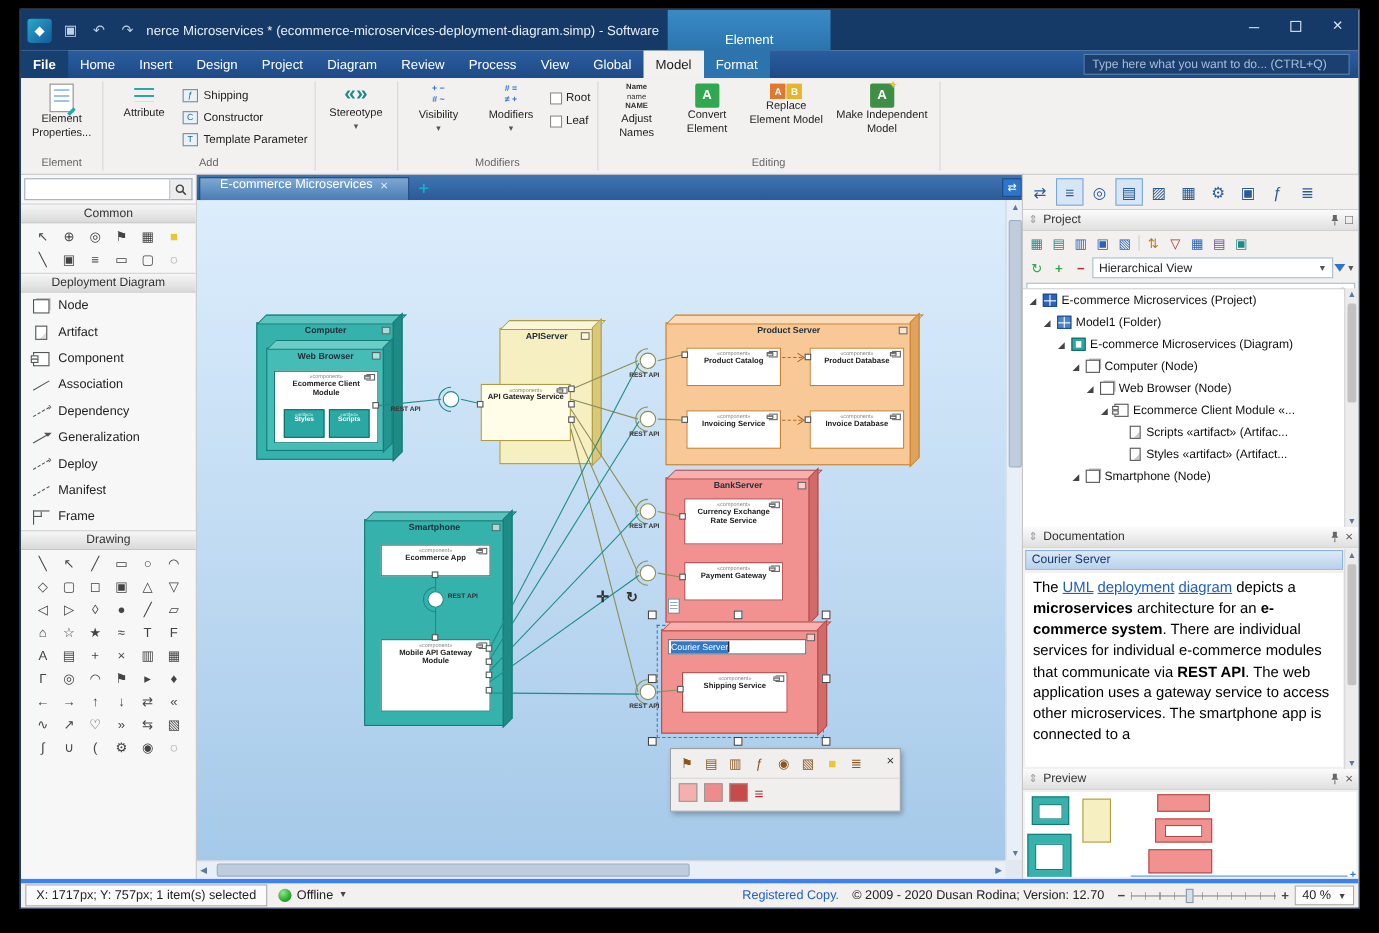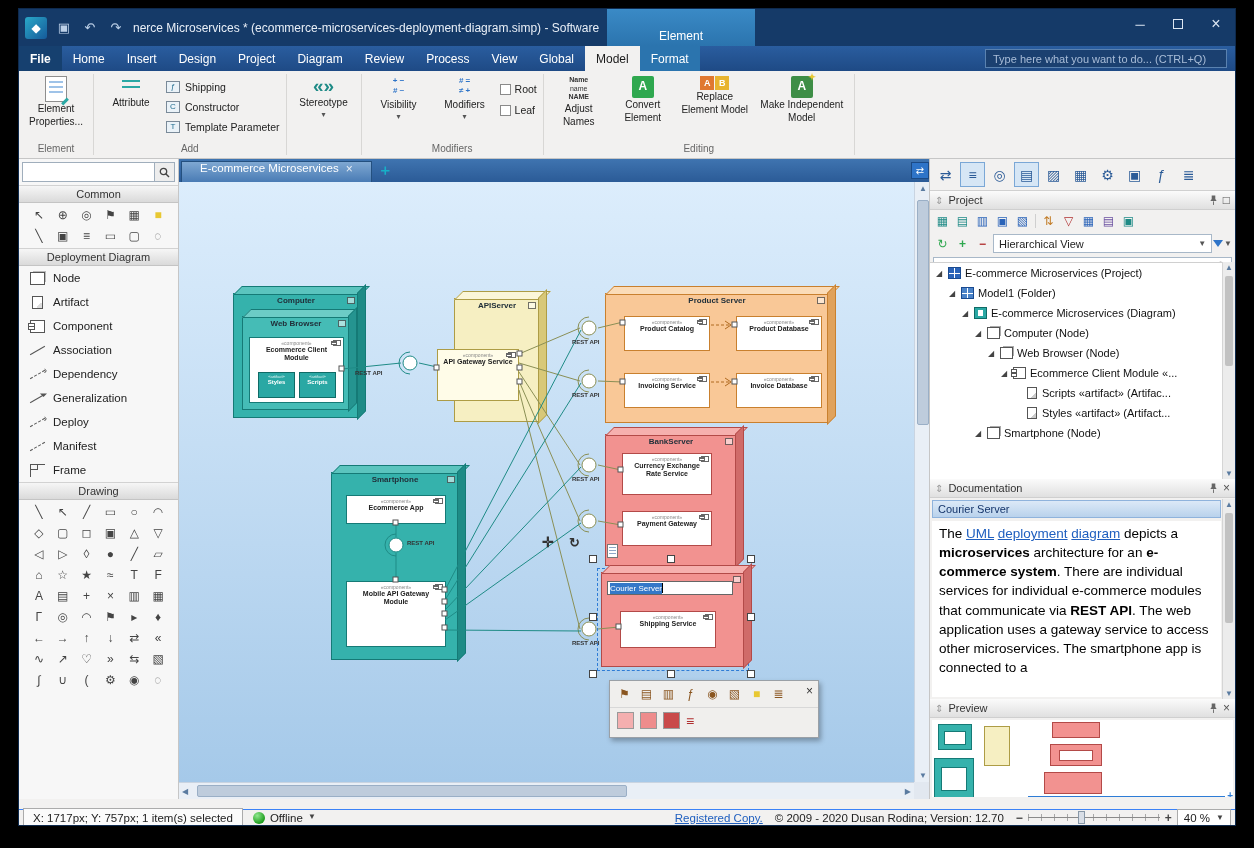--- a/index.html
+++ b/index.html
@@ -162,27 +162,27 @@
   .tic-artifact{background:linear-gradient(135deg,#fff 72%,#ccc 72%);border:1px solid #555;width:10px;margin:0 1px;}
   .minivscroll{position:absolute;right:0;width:13px;background:#ECECEC;border-left:1px solid #D5D5D5;}
   .minithumb{position:absolute;left:2px;right:2px;background:#C2C2C2;border-radius:2px;}
   .docbar{height:18px;background:linear-gradient(#DCE9F7,#B9D2EC);border:1px solid #8FB3DC;margin:2px 14px 2px 2px;display:flex;align-items:center;padding:0 5px;font-size:11px;color:#15356B;}
   .docbody{position:absolute;left:2px;right:14px;top:42px;bottom:2px;background:#fff;padding:3px 7px;font-size:13.5px;line-height:1.42;color:#000;overflow:hidden;}
   .doclink{color:#1F5FBF;text-decoration:underline;}
   .pv{position:absolute;left:2px;right:2px;top:21px;bottom:2px;background:#fff;overflow:hidden;}
   .pvbox{position:absolute;border:1px solid;}
 
   
-  .statusbar{position:absolute;left:0;right:0;bottom:0;height:16px;background:#F2F1F0;border-top:1px solid #3b82f6;display:flex;align-items:center;font-size:11.5px;color:#222;padding:0 4px;gap:10px;}
+  .statusbar{position:absolute;left:0;right:0;bottom:0;height:26px;background:#F2F1F0;border-top:4px solid #3b82f6;display:flex;align-items:center;font-size:11.5px;color:#222;padding:0 4px;gap:10px;}
   .coordbox{border:1px solid #ABABAB;background:#FBFBFB;padding:3px 9px;white-space:nowrap;}
   .offline{display:flex;align-items:flex-start;gap:5px;}
   .orb{width:12px;height:12px;border-radius:50%;background:radial-gradient(circle at 35% 30%,#90E890,#1F9E1F 70%);}
   .ddarr{font-size:8px;color:#444;}
   .sbright{margin-left:auto;display:flex;align-items:center;gap:12px;}
-  .reglink{color:#1F5FBF;text-decoration:underline;margin-left:14px;}
+  .reglink{color:#1F5FBF;margin-left:14px;}
   .zoomctl{display:flex;align-items:center;gap:5px;}
   .ztrack{position:relative;width:132px;height:13px;}
   .ztrack .ticks{position:absolute;left:0;right:0;top:3px;height:7px;background:repeating-linear-gradient(90deg,#A8A8A8 0 1px,transparent 1px 13px);}
   .ztrack .bar{position:absolute;left:0;right:0;top:6px;height:1px;background:#8A8A8A;}
   .zthumb{position:absolute;left:38%;top:0;width:7px;height:13px;background:#D8DEE6;border:1px solid #8898A8;}
   .zoombox{border:1px solid #ABABAB;background:#fff;padding:2px 6px;display:flex;align-items:center;gap:6px;white-space:nowrap;}
   .pmbtn{font-size:12px;color:#444;font-weight:bold;}
 </style>
 </head>
 <body>

